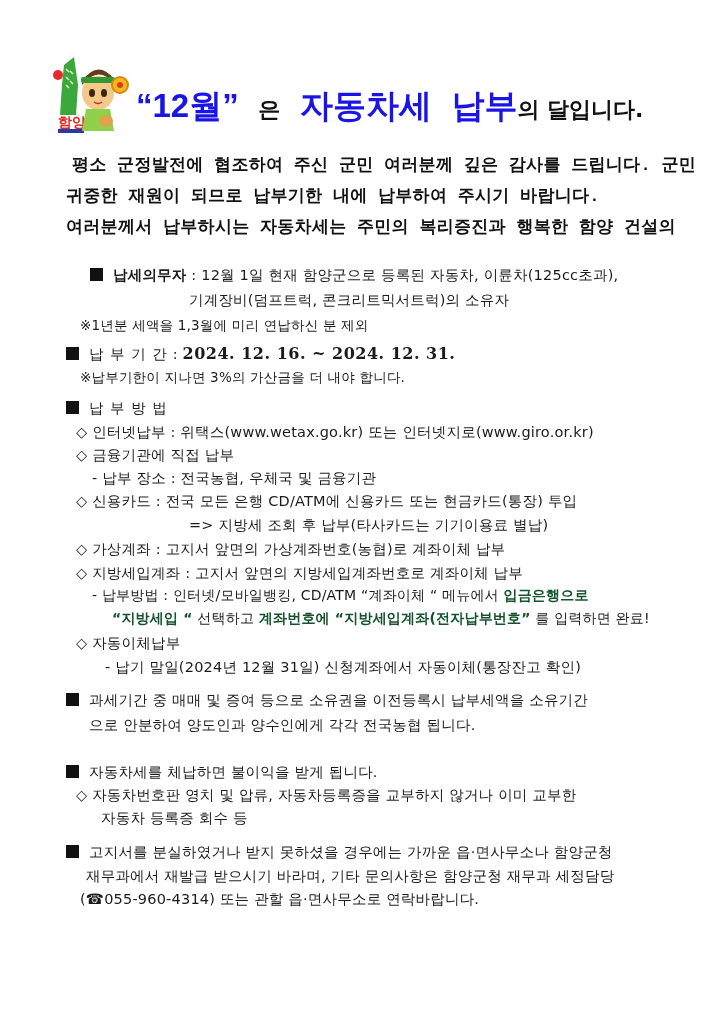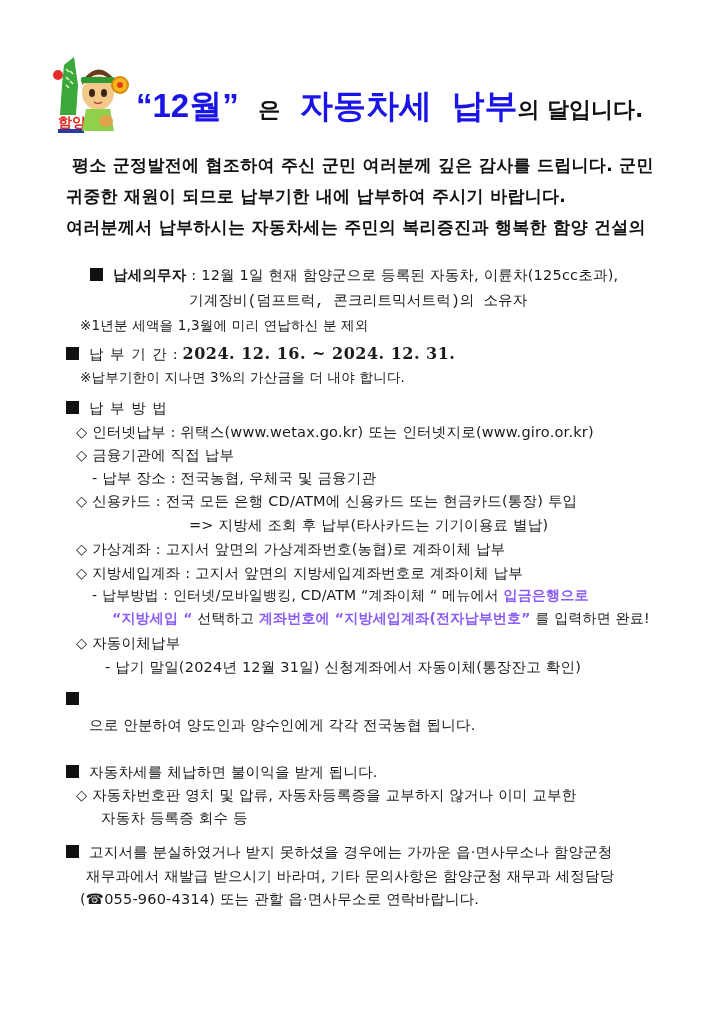--- a/index.html
+++ b/index.html
@@ -8,29 +8,29 @@
     font-family: "DejaVu Sans", "Liberation Sans", sans-serif;
     color: #111111;
   }
   
   .mascot { position: absolute; left: 50px; top: 55px; width: 82px; height: 80px; }
   .title { position: absolute; left: 136px; top: 84px; font-weight: bold; white-space: nowrap; letter-spacing: 0px; }
   .t-big { font-size: 33px; color: #1a14e6; font-family: "Liberation Sans", "DejaVu Sans", sans-serif; }
   .t-blk { font-size: 22px; color: #111; }
   .t-gap { display: inline-block; width: 14px; }
   
-  .intro { position: absolute; left: 66px; top: 150px; width: 610px; font-size: 17px; font-weight: bold; line-height: 31px; letter-spacing: 0.3px; }
+  .intro { position: absolute; left: 66px; top: 150px; width: 610px; font-size: 17px; font-weight: bold; line-height: 31px; letter-spacing: 0.3px; font-family: Liberation Mono, monospace; }
   .intro div { white-space: nowrap; }
   
   .ln { position: absolute; white-space: nowrap; font-size: 14.5px; letter-spacing: 0.2px; color: #1b1b1b; }
   .sq { display: inline-block; width: 13px; height: 13px; background: #111; margin-right: 10px; vertical-align: -1px; }
   .bold { font-weight: bold; }
   .period { font-family: "DejaVu Serif", "Liberation Serif", serif; font-weight: bold; font-size: 16px; letter-spacing: 0.5px; }
   .note { font-size: 13.5px; }
-  .hl { color: #8b5cf6; font-weight: bold; }
+  .hl { color: #14532d; font-weight: bold; }
 </style>
 </head>
 <body>
 
 <div class="mascot">
   <svg width="82" height="80" viewBox="0 0 82 80">
     <circle cx="8" cy="20" r="5" fill="#e52b2b"></circle>
     <path d="M14 10 L24 2 L28 30 L26 60 L10 60 L12 30 Z" fill="#3aa83a"></path>
     <path d="M16 14 l3 3 M16 22 l3 3 M16 30 l3 3 M20 16 l3 3 M20 26 l3 3" stroke="#eaf7c8" stroke-width="1.5"></path>
     <text x="8" y="72" font-size="14" fill="#e0281e" font-weight="bold" font-family="DejaVu Sans, sans-serif">함양</text>
@@ -59,21 +59,21 @@
   <div style="padding-left:6px;"> 평소 군정발전에 협조하여 주신 군민 여러분께 깊은 감사를 드립니다. 군민</div>
   <div>귀중한 재원이 되므로 납부기한 내에 납부하여 주시기 바랍니다.</div>
   <div>여러분께서 납부하시는 자동차세는 주민의 복리증진과 행복한 함양 건설의</div>
 </div>
 
 <div class="ln" style="left:66px; top:266px;margin-left:24px;">
   <span class="sq"></span><span class="bold">납세의무자</span>
   <span>:</span>
   <span>12월 1일 현재 함양군으로 등록된 자동차, 이륜차(125cc초과),</span>
 </div>
-<div class="ln" style="left:189px; top:291px;font-family:Liberation Mono, monospace;">기계장비(덤프트럭, 콘크리트믹서트럭)의 소유자</div>
+<div class="ln" style="left:189px; top:291px;">기계장비(덤프트럭, 콘크리트믹서트럭)의 소유자</div>
 <div class="ln note" style="left:80px; top:317px;">※1년분 세액을 1,3월에 미리 연납하신 분 제외</div>
 
 <div class="ln" style="left:66px; top:344px;">
   <span class="sq"></span><span style="letter-spacing:1px;">납 부 기 간</span>
   <span>:</span>
   <span class="period">2024. 12. 16. ~ 2024. 12. 31.</span>
 </div>
 <div class="ln note" style="left:80px; top:369px;">※납부기한이 지나면 3%의 가산금을 더 내야 합니다.</div>
 
 <div class="ln" style="left:66px; top:399px;">
@@ -89,21 +89,21 @@
 <div class="ln" style="left:92px; top:587px; font-size:14px;">
   <span>- 납부방법 :  인터넷/모바일뱅킹, CD/ATM  “계좌이체 “ 메뉴에서 </span><span class="hl">입금은행으로</span>
 </div>
 <div class="ln" style="left:112px; top:610px; font-size:14px;">
   <span class="hl">“지방세입 “</span><span> 선택하고 </span><span class="hl">계좌번호에  “지방세입계좌(전자납부번호”</span><span> 를 입력하면 완료!</span>
 </div>
 <div class="ln" style="left:76px; top:634px;">◇ 자동이체납부</div>
 <div class="ln" style="left:92px; top:658px;margin-left:13px;">- 납기 말일(2024년 12월 31일) 신청계좌에서 자동이체(통장잔고 확인)</div>
 
 <div class="ln" style="left:66px; top:691px;">
-  <span class="sq"></span>
+  <span class="sq"></span><span>과세기간 중 매매 및 증여 등으로 소유권을 이전등록시 납부세액을 소유기간</span>
 </div>
 <div class="ln" style="left:89px; top:716px;">으로 안분하여 양도인과 양수인에게 각각 전국농협 됩니다.</div>
 
 <div class="ln" style="left:66px; top:763px;">
   <span class="sq"></span><span>자동차세를 체납하면 불이익을 받게 됩니다.</span>
 </div>
 <div class="ln" style="left:76px; top:786px;">◇ 자동차번호판 영치 및 압류, 자동차등록증을 교부하지 않거나 이미 교부한</div>
 <div class="ln" style="left:101px; top:809px;">자동차 등록증 회수 등</div>
 
 <div class="ln" style="left:66px; top:843px;">

